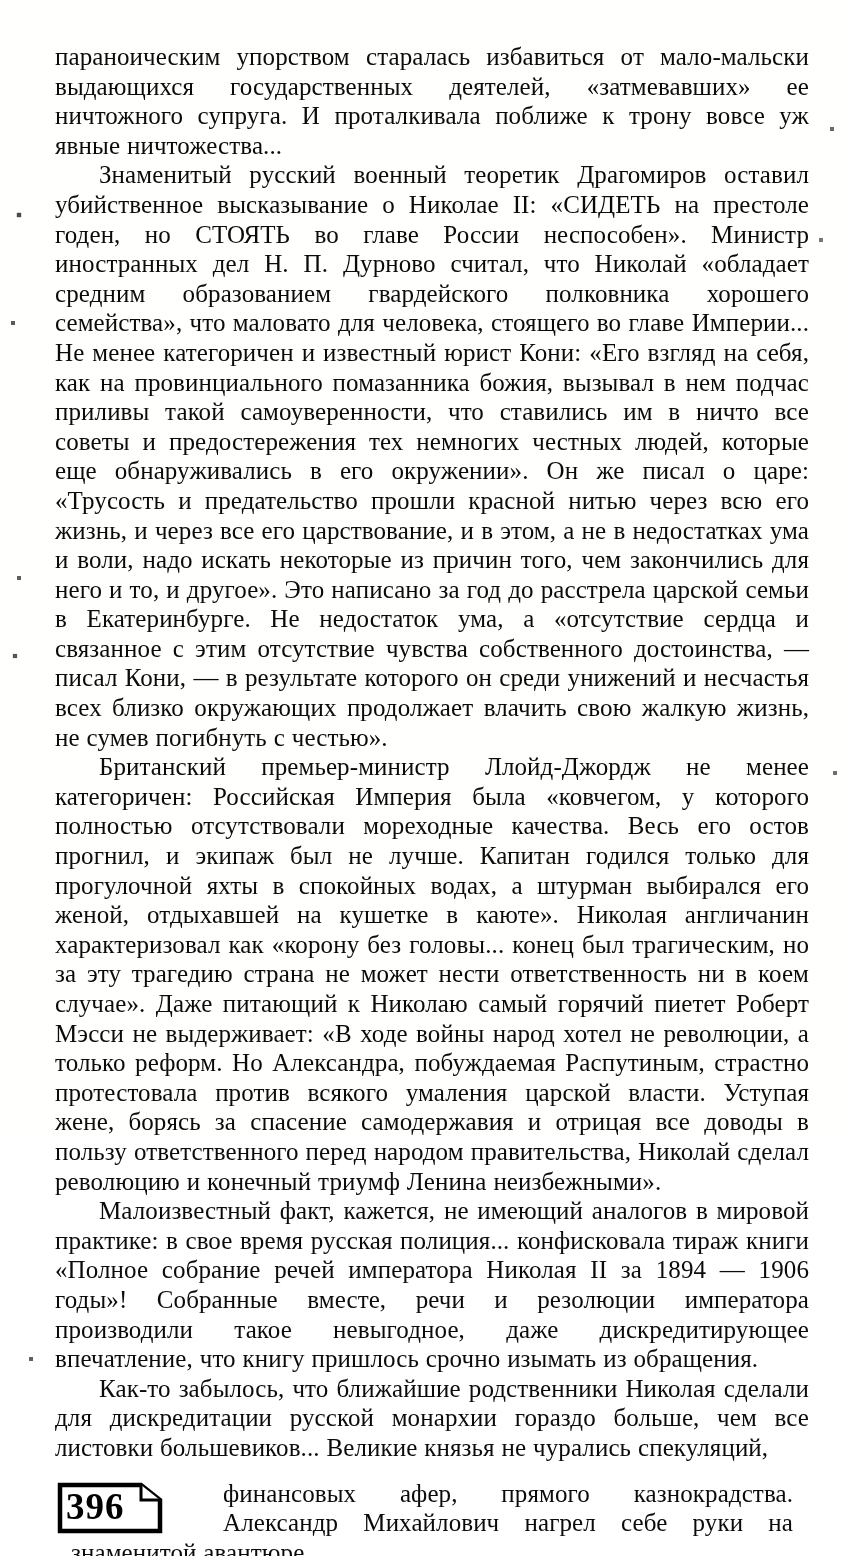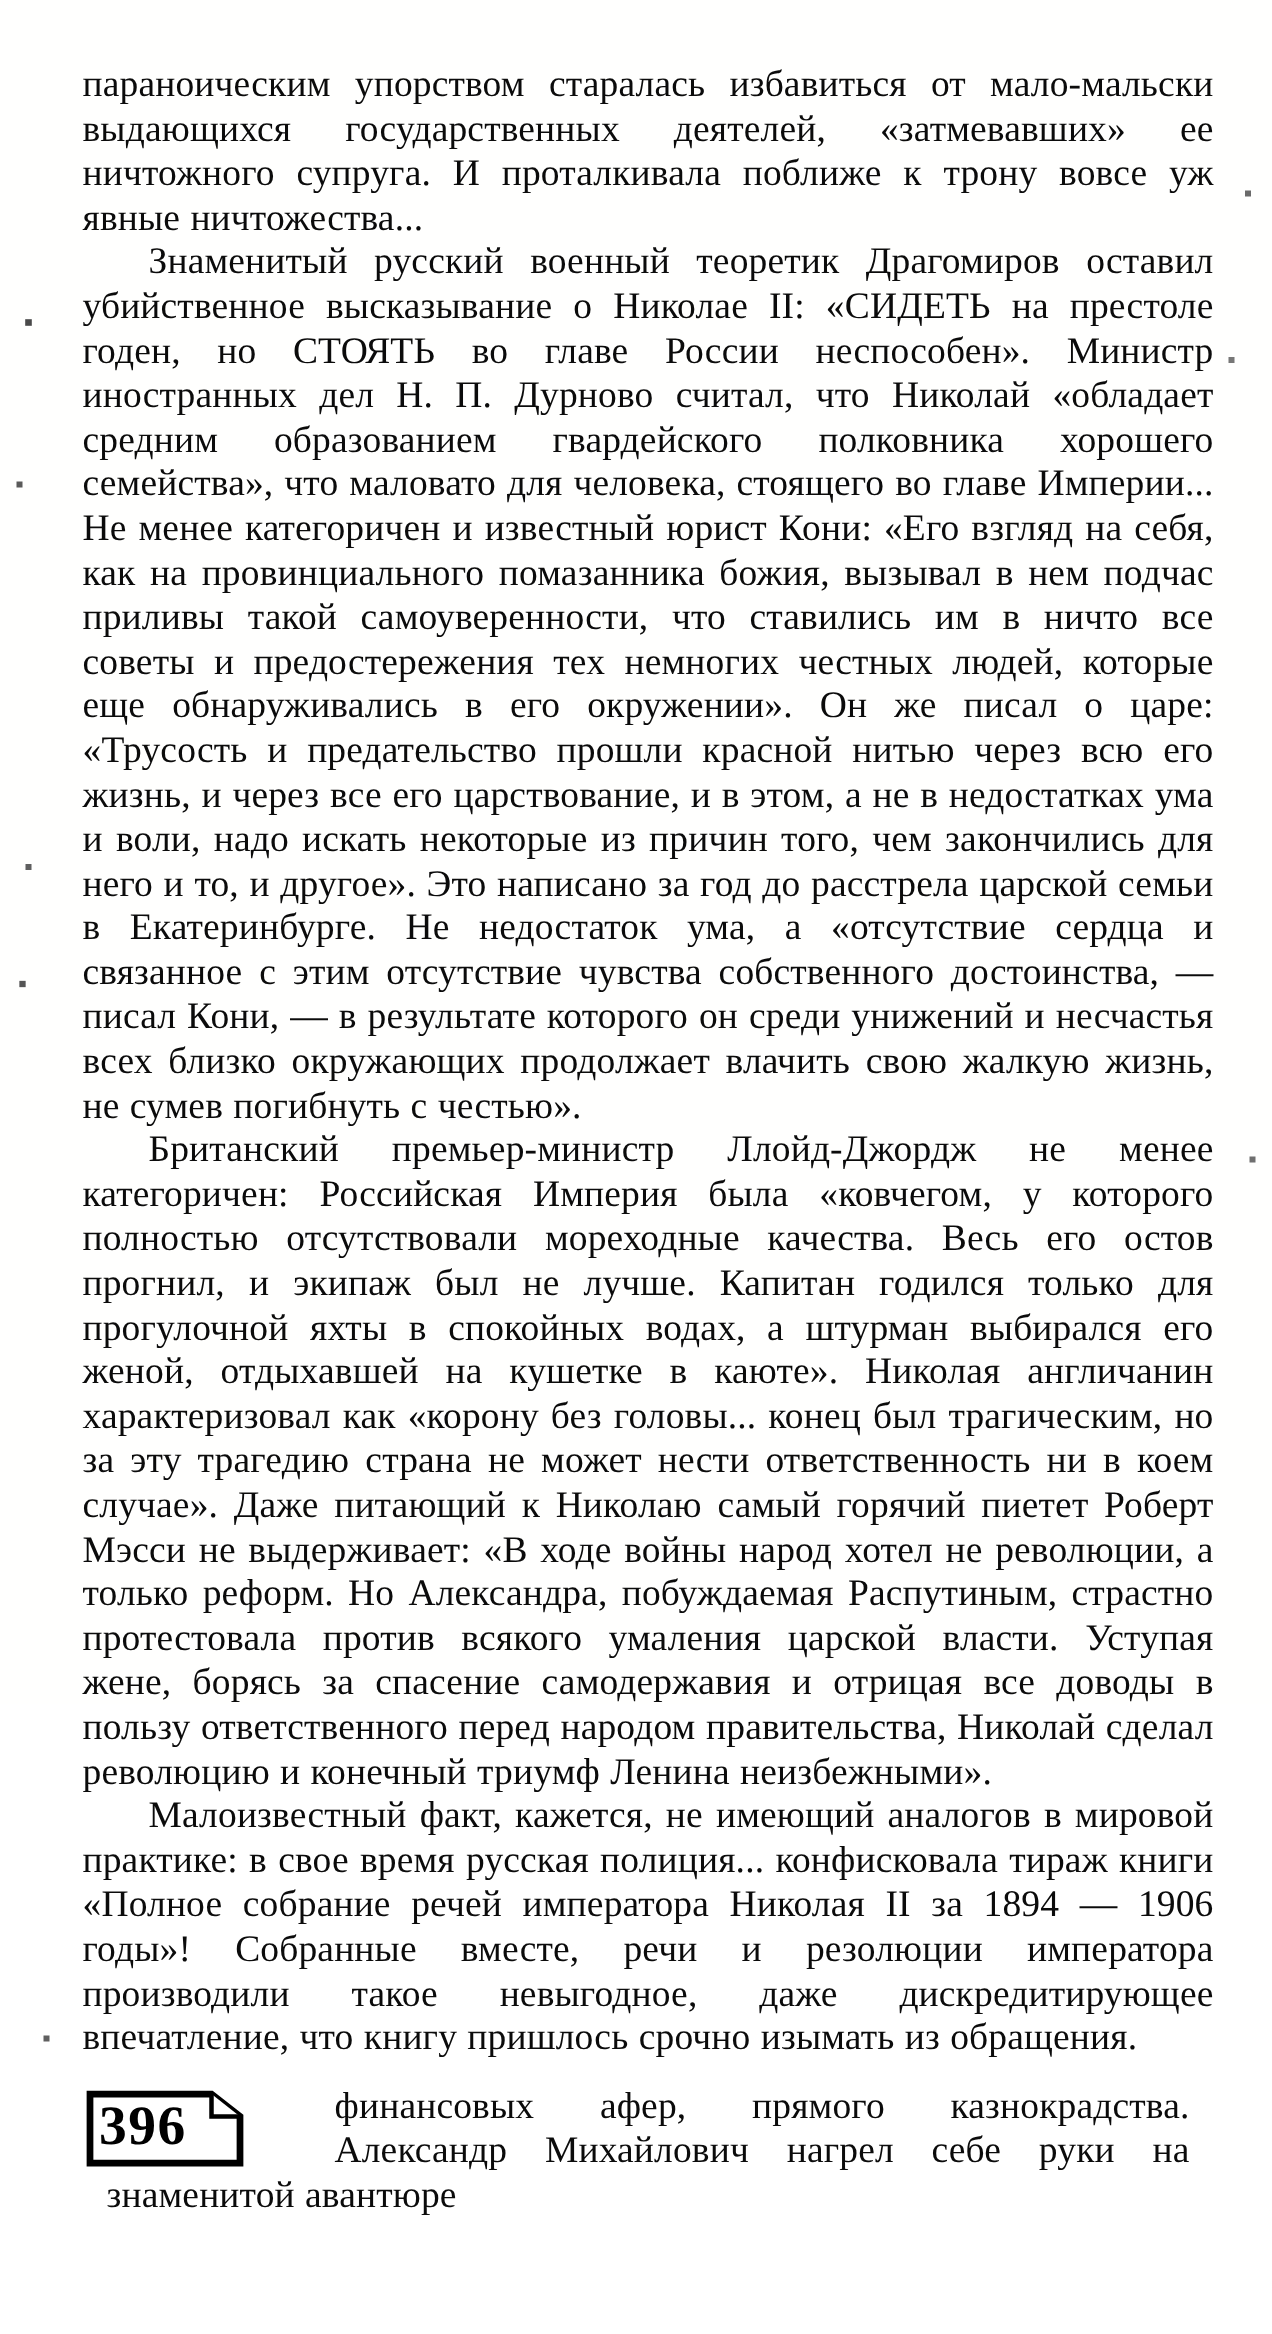--- a/index.html
+++ b/index.html
@@ -88,20 +88,21 @@
   <div class="text-block">
 
     <p class="para noindent">параноическим упорством старалась избавиться от мало-мальски выдающихся государственных деятелей, «затмевавших» ее ничтожного супруга. И проталкивала поближе к трону вовсе уж явные ничтожества...</p>
 
     <p class="para indent">Знаменитый русский военный теоретик Драгомиров оставил убийственное высказывание о Николае II: «СИДЕТЬ на престоле годен, но СТОЯТЬ во главе России неспособен». Министр иностранных дел Н. П. Дурново считал, что Николай «обладает средним образованием гвардейского полковника хорошего семейства», что маловато для человека, стоящего во главе Империи... Не менее категоричен и известный юрист Кони: «Его взгляд на себя, как на провинциального помазанника божия, вызывал в нем подчас приливы такой самоуверенности, что ставились им в ничто все советы и предостережения тех немногих честных людей, которые еще обнаруживались в его окружении». Он же писал о царе: «Трусость и предательство прошли красной нитью через всю его жизнь, и через все его царствование, и в этом, а не в недостатках ума и воли, надо искать некоторые из причин того, чем закончились для него и то, и другое». Это написано за год до расстрела царской семьи в Екатеринбурге. Не недостаток ума, а «отсутствие сердца и связанное с этим отсутствие чувства собственного достоинства, — писал Кони, — в результате которого он среди унижений и несчастья всех близко окружающих продолжает влачить свою жалкую жизнь, не сумев погибнуть с честью».</p>
 
     <p class="para indent">Британский премьер-министр Ллойд-Джордж не менее категоричен: Российская Империя была «ковчегом, у которого полностью отсутствовали мореходные качества. Весь его остов прогнил, и экипаж был не лучше. Капитан годился только для прогулочной яхты в спокойных водах, а штурман выбирался его женой, отдыхавшей на кушетке в каюте». Николая англичанин характеризовал как «корону без головы... конец был трагическим, но за эту трагедию страна не может нести ответственность ни в коем случае». Даже питающий к Николаю самый горячий пиетет Роберт Мэсси не выдерживает: «В ходе войны народ хотел не революции, а только реформ. Но Александра, побуждаемая Распутиным, страстно протестовала против всякого умаления царской власти. Уступая жене, борясь за спасение самодержавия и отрицая все доводы в пользу ответственного перед народом правительства, Николай сделал революцию и конечный триумф Ленина неизбежными».</p>
 
     <p class="para indent">Малоизвестный факт, кажется, не имеющий аналогов в мировой практике: в свое время русская полиция... конфисковала тираж книги «Полное собрание речей императора Николая II за 1894 — 1906 годы»! Собранные вместе, речи и резолюции императора производили такое невыгодное, даже дискредитирующее впечатление, что книгу пришлось срочно изымать из обращения.</p>
 
+    <p class="para indent">Как-то забылось, что ближайшие родственники Николая сделали для дискредитации русской монархии гораздо больше, чем все листовки большевиков... Великие князья не чурались спекуляций,</p>
 
     <div class="last-row">
       <div class="page-badge">
         <svg class="badge-shape" width="106" height="52" viewBox="0 0 106 52" xmlns="http://www.w3.org/2000/svg">
           <path d="M3,3 H84 L103,18 V49 H3 Z" fill="#ffffff" stroke="#000000" stroke-width="4.5" stroke-linejoin="miter"></path>
           <path d="M84,3 V18 H103" fill="#ffffff" stroke="#000000" stroke-width="3"></path>
         </svg>
         <span class="badge-num">396</span>
       </div>
       <p class="para noindent">финансовых афер, прямого казнокрадства. Александр Михайлович нагрел себе руки на знаменитой авантюре</p>

